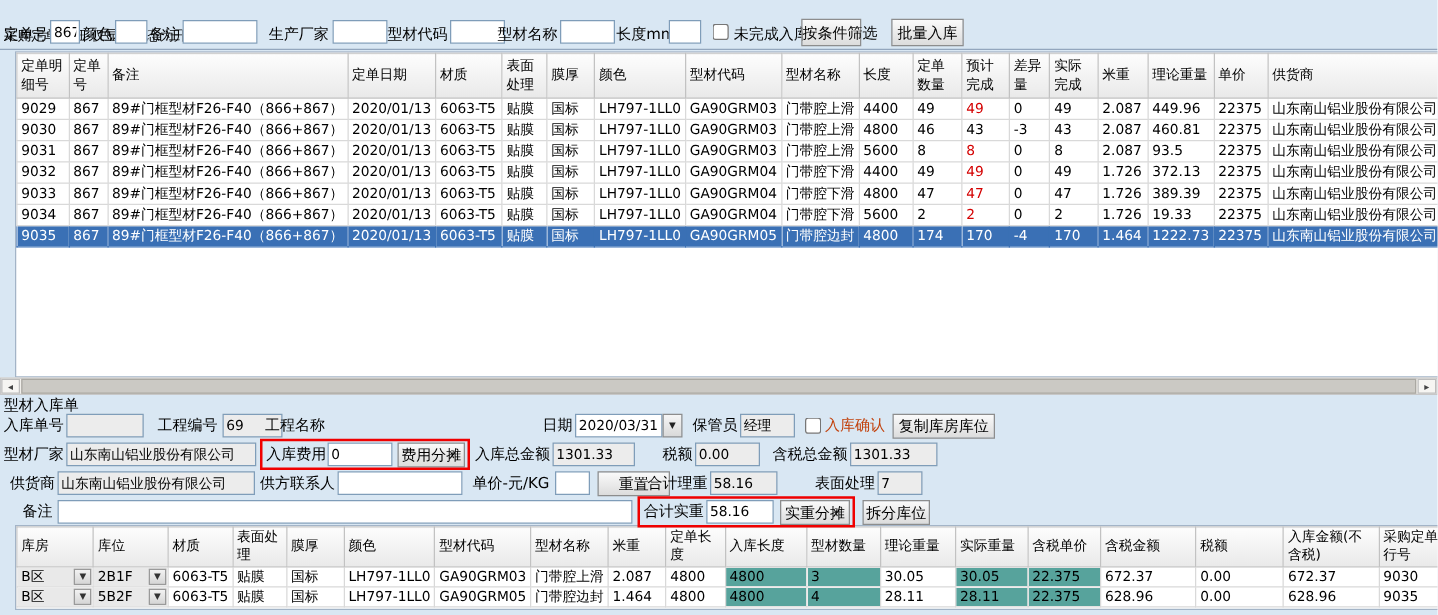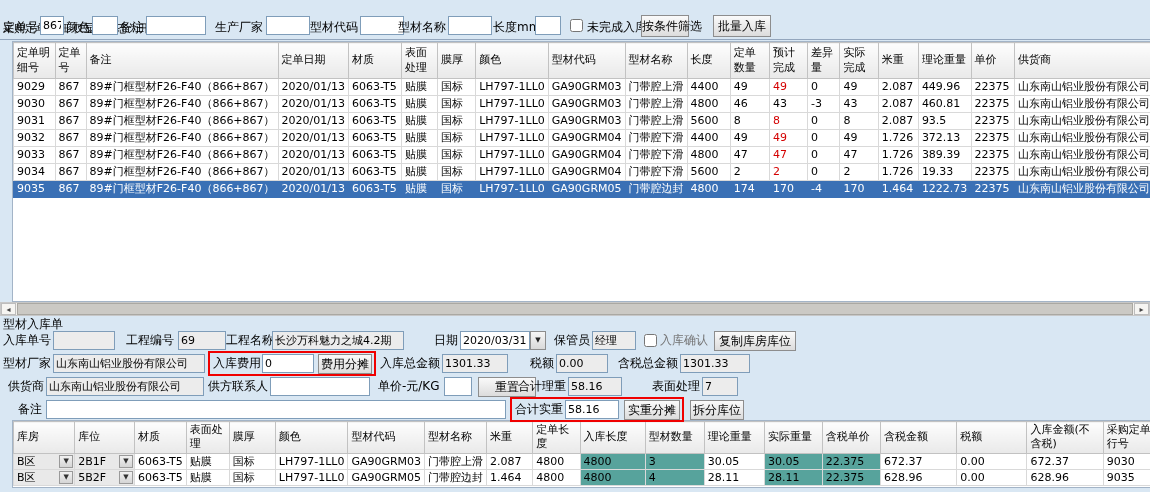--- a/index.html
+++ b/index.html
@@ -43,21 +43,21 @@
   #bottom-panel { position:absolute; left:0; top:316px; width:1150px; height:176px; }
   #bottom-title { position:absolute; left:3px; top:0; font-size:12px; }
   #bottom-panel .flabel { font-size:12px; }
   #bottom-panel .fin { font-size:11px; }
   .fbtn2 { position:absolute; height:20px; line-height:18px; }
   .redbox { position:absolute; pointer-events:none; z-index:5; }
   .blue-label { }
   .dd-date { position:absolute; top:1px; width:16px; height:19px; background:linear-gradient(#f6f6f6,#d9d9d9);
              border:1px solid #8d8d8d; font-size:7px; text-align:center; line-height:17px; color:#222; }
 </style>
-<style>.selected td{background:#3a70b5;color:#fff;border-color:#3a70b5;}td.teal{background:#57a39c;}td.red{color:#d40000;}.redbox{border:2px solid #f00000;}.blue-label{color:#737373;}</style></head>
+<style>.selected td{background:#3a70b5;color:#fff;border-color:#3a70b5;}td.teal{background:#57a39c;}td.red{color:#d40000;}.redbox{border:2px solid #f00000;}.blue-label{color:#c2410c;}</style></head>
 <body>
 
 <div id="top-title">采购定单明细-仅显示状态为开始的定单</div>
 
 <div id="filter-row">
 
   <input class="cb" type="checkbox" style="left: 570px; top: 4px;">
   <span class="flabel" style="left:587px">未完成入库</span>
   <div class="btn fbtn" style="left:641px;width:48px">按条件筛选</div>
   <div class="btn fbtn" style="left:713px;width:58px">批量入库</div>
@@ -290,22 +290,21 @@
   <div class="sbtn" style="right:0">▸</div>
 </div>
 
 <div id="bottom-panel">
   <div id="bottom-title">型材入库单</div>
 
   <span class="flabel" style="left:3px;top:16px">入库单号</span>
   <input class="fin ro" style="left: 53px; top: 15px; width: 62px;" value="">
   <span class="flabel" style="left:126px;top:16px">工程编号</span>
   <input class="fin ro" style="left: 178px; top: 15px; width: 48px;" value="69">
-  <span class="flabel" style="left:226px;top:16px">工程名称</span>
-  <input class="fin ro" style="left: 272px; top: 15px; width: 132px;" value="长沙万科魅力之城4.2期">
+  <span class="flabel" style="left:212px;top:16px">工程名称</span>
   <span class="flabel" style="left:434px;top:16px">日期</span>
   <input class="fin" style="left: 460px; top: 15px; width: 70px;" value="2020/03/31">
   <div class="dd-date" style="left:530px;top:15px"><span>▼</span></div>
   <span class="flabel" style="left:554px;top:16px">保管员</span>
   <input class="fin ro" style="left: 592px; top: 15px; width: 44px;" value="经理">
   <input class="cb" type="checkbox" style="left: 644px; top: 18px;">
   <span class="flabel blue-label" style="left:660px;top:16px">入库确认</span>
   <div class="btn fbtn2" style="left:714px;top:15px;width:82px">复制库房库位</div>
 
   <span class="flabel" style="left:3px;top:39px">型材厂家</span>

